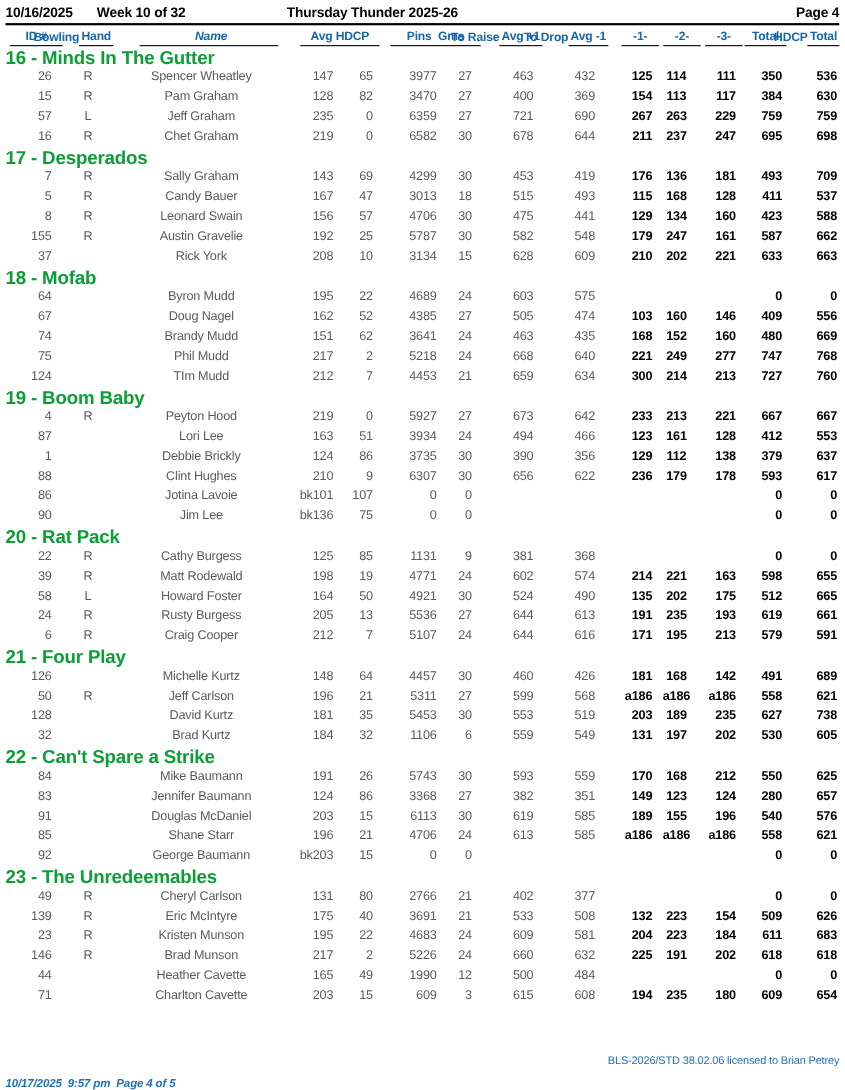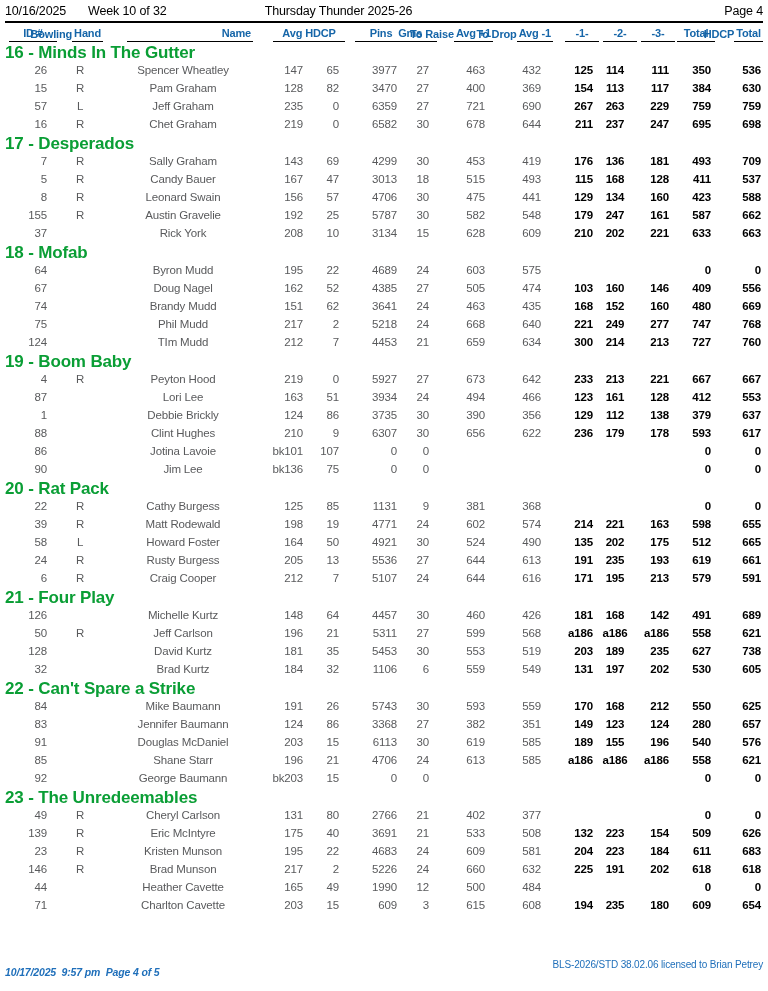--- a/index.html
+++ b/index.html
@@ -16,21 +16,21 @@
     color:#000;
     letter-spacing:-0.15px;
     overflow:hidden;
   }
   .page{position:relative;width:768px;height:991px;box-sizing:border-box;padding:3px 5px;}
 
   
   .report-header{
     position:relative;
     display:flex;justify-content:space-between;align-items:flex-end;
-    font-weight:normal;font-size:12.5px;
+    font-weight:bold;font-size:12.5px;
     border-bottom:2px solid #000;
     padding:1px 0 3px 0;
   }
   .rh-left{display:flex;gap:22px;}
   .rh-center{position:absolute;left:44%;transform:translateX(-50%);}
 
   
   .col-headers{
     display:flex;align-items:flex-end;
     color:var(--blue);font-weight:bold;font-size:11px;
@@ -40,21 +40,21 @@
   .hc{display:flex;justify-content:flex-end;align-items:center;box-sizing:border-box;}
   .hc .top{white-space:pre;}
   .hc .ul{
     border-bottom:1.5px solid #000;
     padding:0 2px 1px 2px;
     text-align:center;white-space:pre;
     box-sizing:border-box;
   }
   .c-id{width:52px;} .c-id .ul{width:48px;}
   .c-hand{width:46px;} .c-hand .ul{width:44px;}
-  .c-name{width:150px;align-items:flex-start;} .c-name .ul{width:126px;text-align:right;padding-left:6px;}
+  .c-name{width:150px;align-items:flex-start;} .c-name .ul{width:126px;text-align:center;padding-left:6px;font-style:italic;}
   .c-avgh{width:92px;} .c-avgh .ul{width:72px;}
   .c-pinsg{width:92px;} .c-pinsg .ul{width:82px;}
   .c-raise{width:56px;} .c-raise .ul{width:52px;}
   .c-drop{width:60px;} .c-drop .ul{width:52px;}
   .c-g1{width:46px;align-items:flex-end;} .c-g1 .ul{width:34px;}
   .c-g2{width:38px;align-items:flex-end;} .c-g2 .ul{width:34px;}
   .c-g3{width:38px;align-items:flex-end;} .c-g3 .ul{width:34px;}
   .c-total{width:40px;align-items:flex-end;} .c-total .ul{width:38px;}
   .c-htotal{width:48px;align-items:flex-end;} .c-htotal .top{align-self:center;} .c-htotal .ul{width:40px;}
 
@@ -76,21 +76,21 @@
   .b-drop{width:60px;text-align:right;padding-right:12px;}
   .score{font-weight:bold;color:var(--black);}
   .b-g1{width:46px;text-align:right;padding-right:6px;}
   .b-g2{width:38px;text-align:center;padding-right:6px;}
   .b-g3{width:38px;text-align:right;padding-right:6px;}
   .b-total{width:40px;text-align:right;padding-right:4px;}
   .b-htotal{width:48px;text-align:right;padding-right:2px;}
 
   
   .footer-left{
-    position:absolute;left:5px;bottom:13px;
+    position:absolute;left:5px;bottom:0;
     color:var(--footer-blue);font-size:10.5px;font-weight:bold;font-style:italic;white-space:pre;
   }
   .footer-right{
     position:absolute;right:5px;bottom:21px;
     color:var(--footer-blue);font-size:10px;
   }
 </style>
 </head>
 <body>
 

